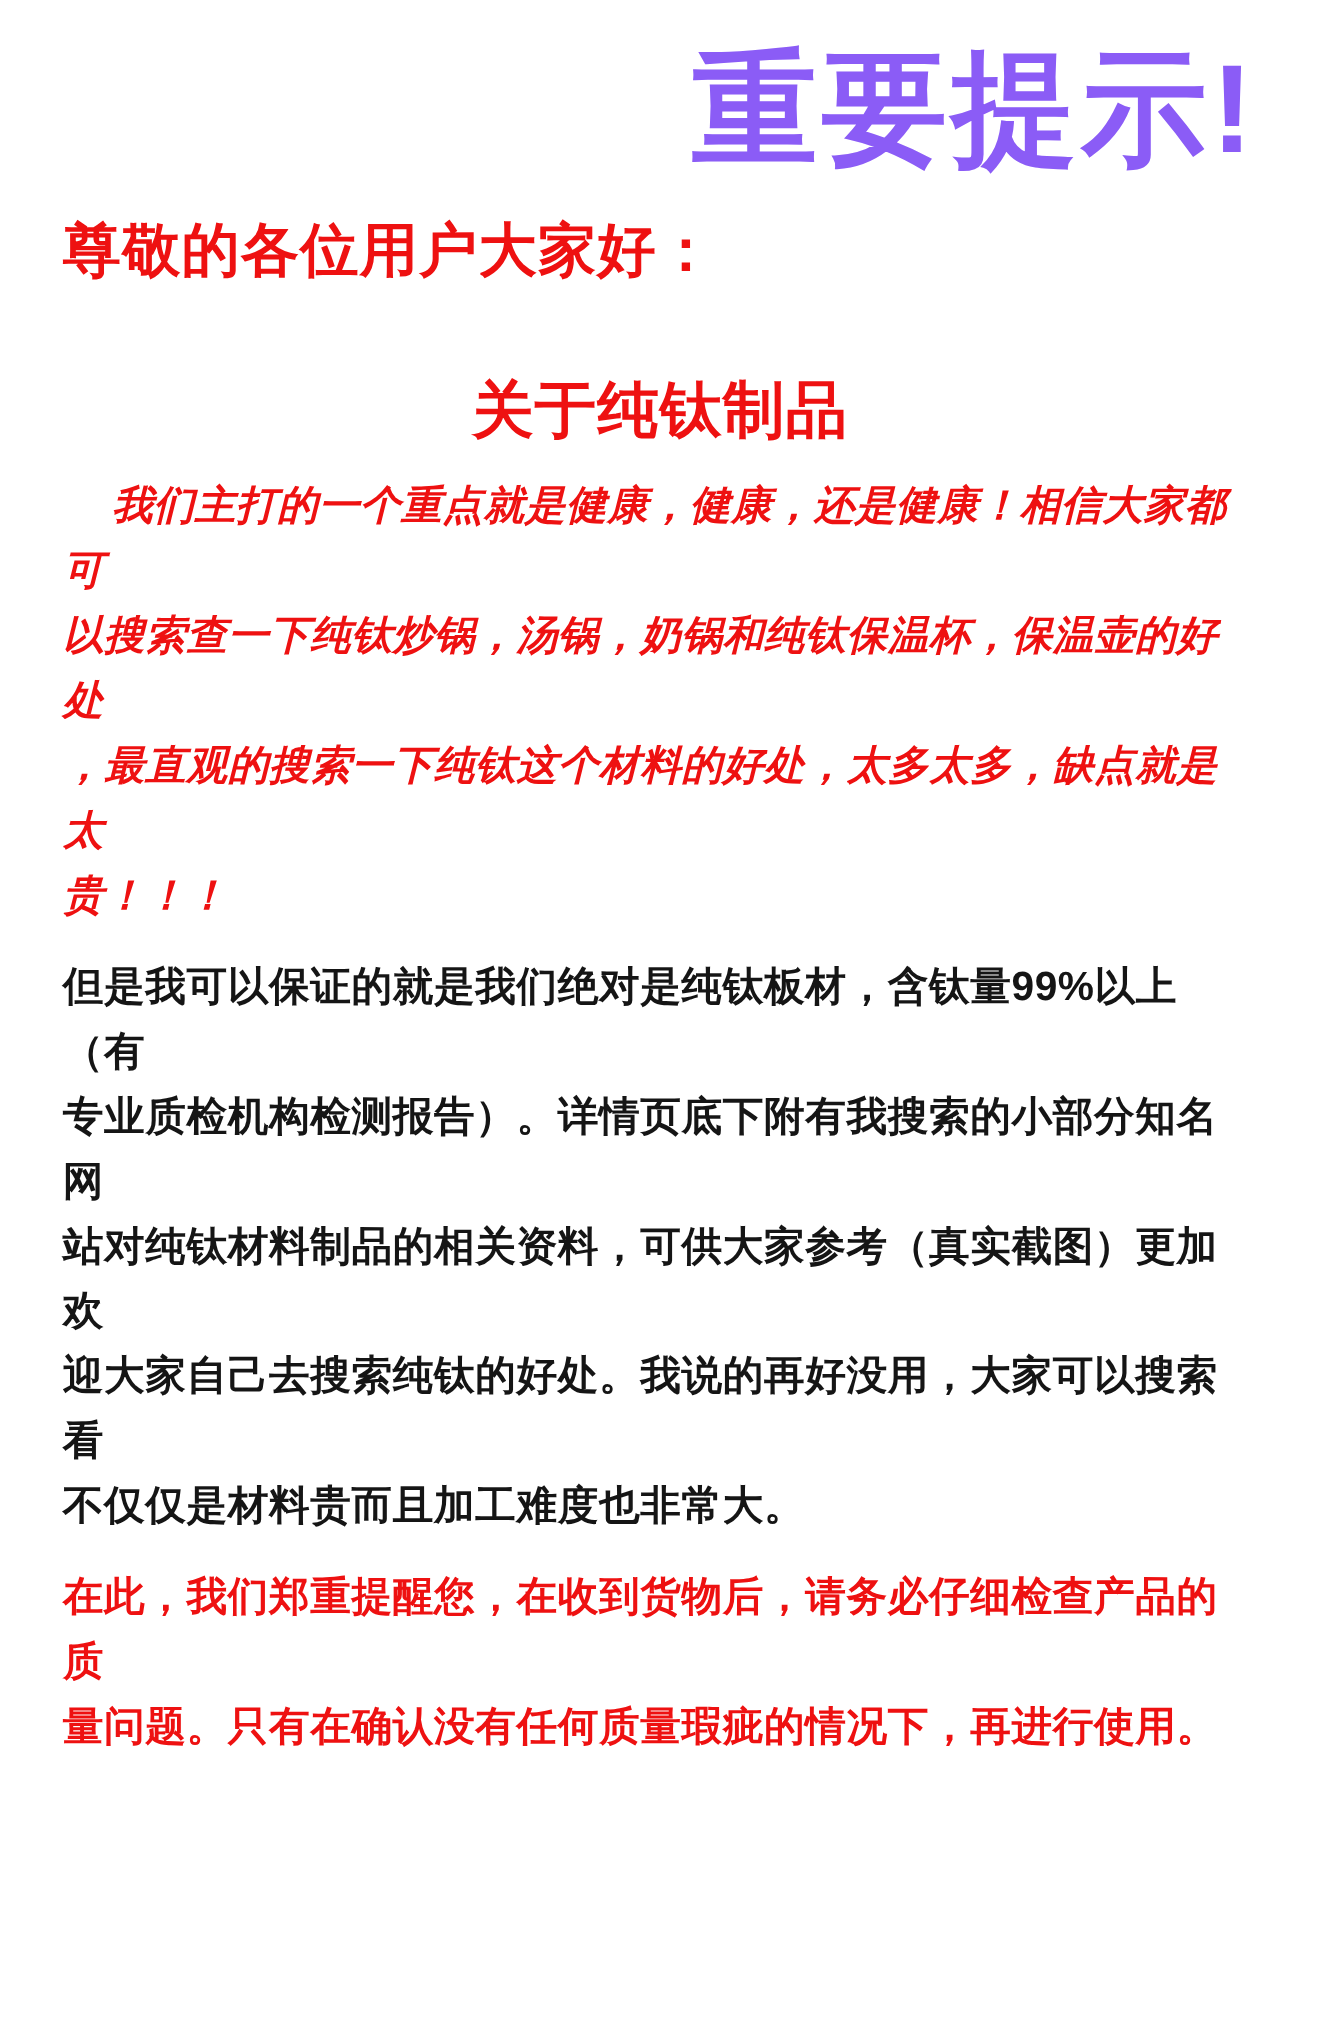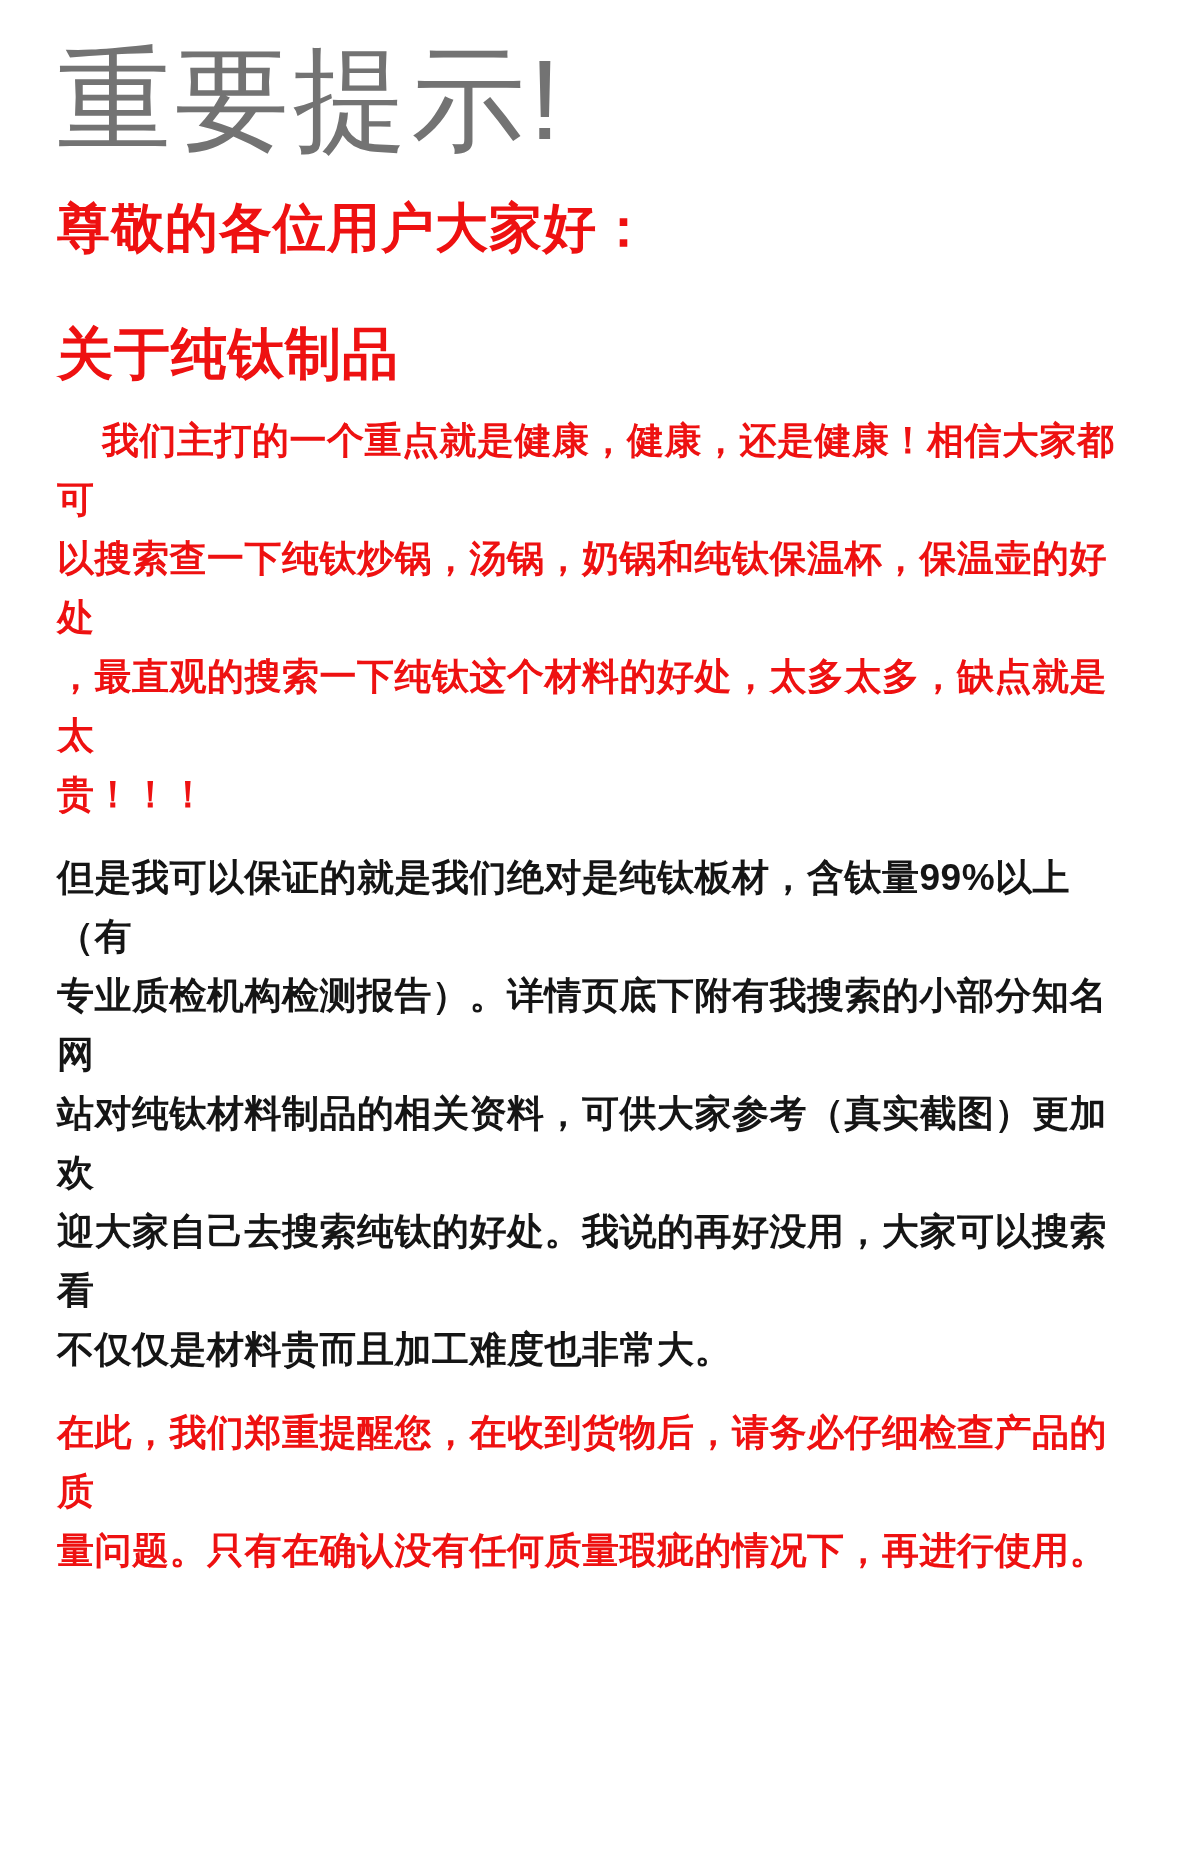--- a/index.html
+++ b/index.html
@@ -8,55 +8,55 @@
     font-family: "Liberation Sans", "DejaVu Sans", sans-serif;
   }
   .page {
     width: 1200px;
     min-height: 1858px;
     background: #ffffff;
     padding: 28px 57px 30px 57px;
     overflow: hidden;
   }
   .main-title {
-    color: #737373;
+    color: #8b5cf6;
     font-size: 114px;
-    font-weight: 400;
-    text-align: left;
+    font-weight: 700;
+    text-align: right;
     line-height: 1.26;
     letter-spacing: 4px;
     margin: 0 0 0 0;
   }
   .greeting-heading {
     color: #ee1111;
     font-size: 53px;
     font-weight: 900;
     letter-spacing: 1px;
     margin-top: 24px;
     line-height: 1.2;
   }
   .section-heading {
     color: #ee1111;
     font-size: 56px;
     font-weight: 900;
     letter-spacing: 1px;
     line-height: 1.2;
   }
-  .heading-about { margin-top: 61px; }
+  .heading-about { margin-top: 80px; text-align: center; }
   .para {
     font-size: 37px;
     font-weight: 700;
     line-height: 59px;
     letter-spacing: 0.5px;
     color: #151515;
     white-space: pre-line;
     margin-top: 24px;
   }
   .para-red { color: #ee1111; }
-  .indent-2 { text-indent: 45px; }
+  .indent-2 { text-indent: 45px; font-style: italic; }
 </style>
 </head>
 <body>
 
 <div class="page">
 
   <h1 class="main-title">重要提示!</h1>
 
   <h2 class="greeting-heading">尊敬的各位用户大家好：</h2>
 

